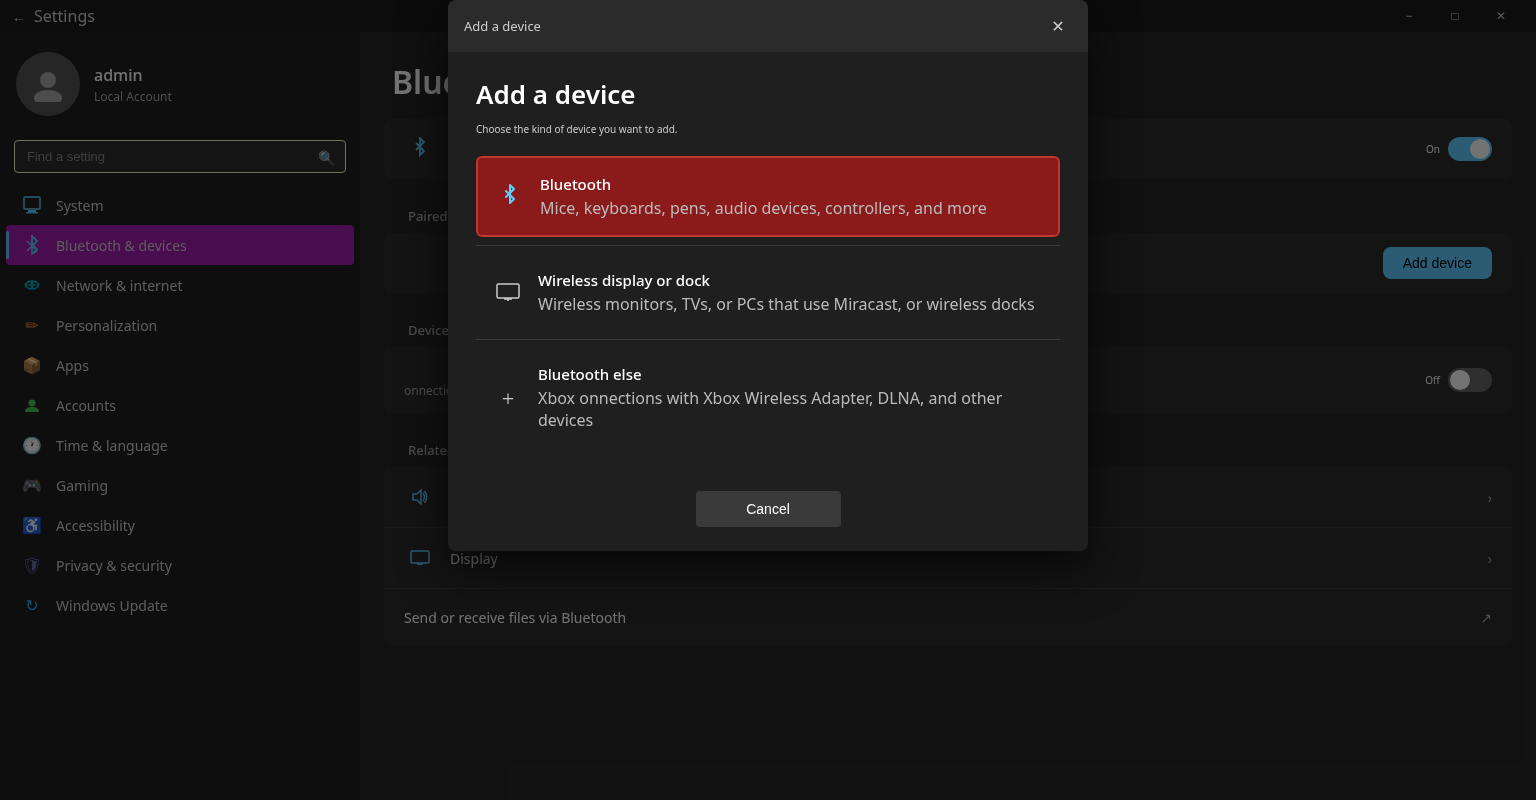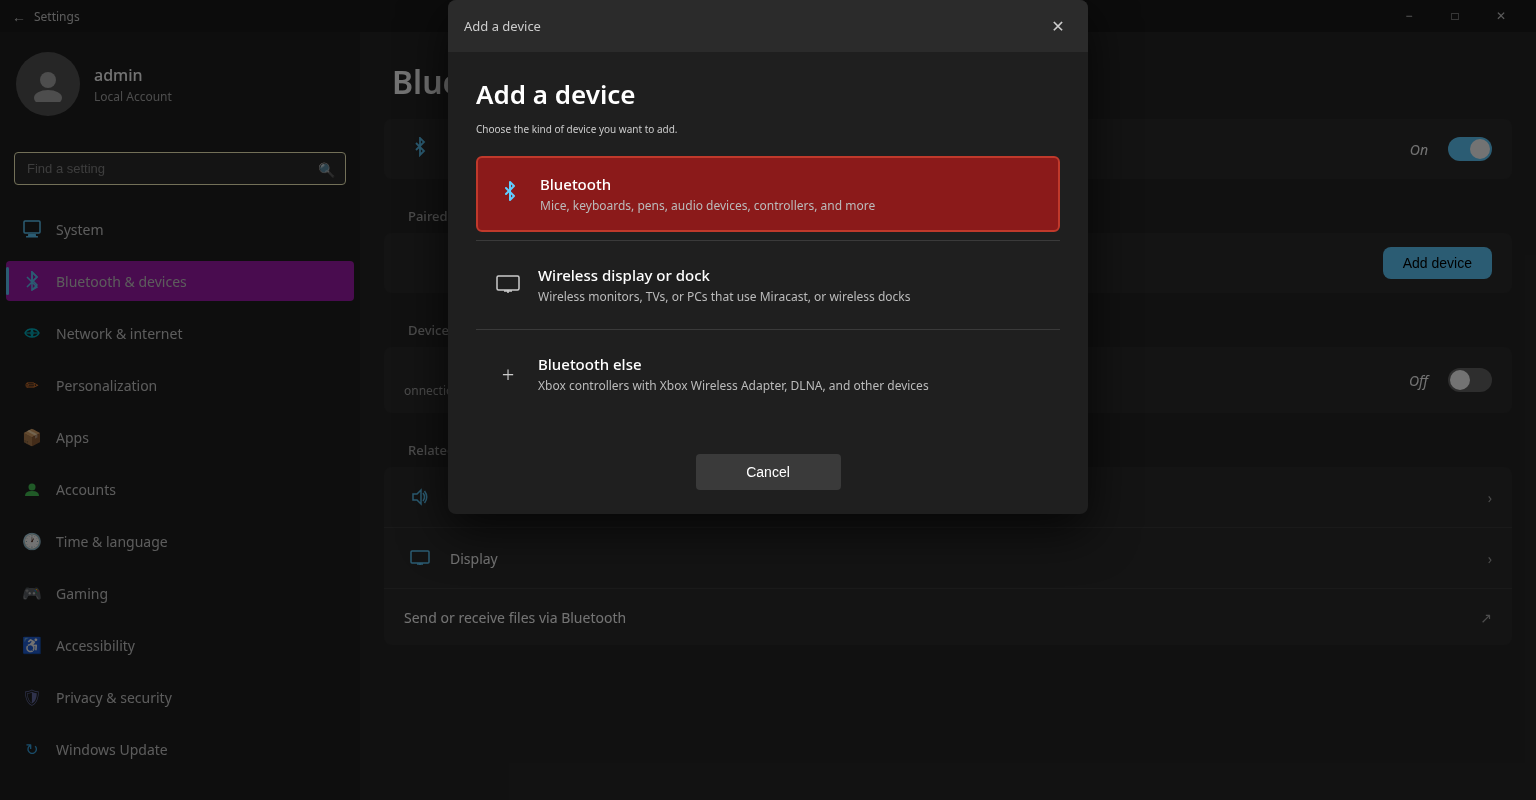--- a/index.html
+++ b/index.html
@@ -18,21 +18,21 @@
       position: absolute;
       top: 0; left: 0; right: 0;
       height: 32px;
       background: #1c1c1c;
       display: flex;
       align-items: center;
       padding: 0 12px;
       z-index: 10;
     }
     .titlebar-title {
-      font-size: 12px;
+      font-size: 16px;
       color: #ccc;
       margin-left: 8px;
     }
     .titlebar-controls {
       margin-left: auto;
       display: flex;
       gap: 0;
     }
     .titlebar-btn {
       width: 46px;
@@ -56,21 +56,20 @@
 
     
     .sidebar {
       width: 360px;
       min-width: 360px;
       background: #202020;
       display: flex;
       flex-direction: column;
       overflow-y: auto;
       padding-bottom: 16px;
-      gap: 12px;
     }
 
     .user-section {
       padding: 20px 16px 16px 16px;
       display: flex;
       align-items: center;
       gap: 14px;
       cursor: pointer;
     }
     .avatar {
@@ -230,24 +229,23 @@
       position: absolute;
       top: 2px;
       width: 20px;
       height: 20px;
       border-radius: 50%;
       background: #fff;
     }
     .toggle.on .toggle-knob { right: 2px; }
     .toggle.off .toggle-knob { left: 2px; }
     .toggle-label {
-      font-size: 14px;
+      font-size: 10px;
       color: #fff;
-      margin-right: 20px;
-      font-style: italic;
+      margin-right: 8px;
     }
 
     .add-device-btn {
       background: #60cdff;
       color: #000;
       border: none;
       border-radius: 8px;
       padding: 8px 20px;
       font-size: 14px;
       font-weight: 500;
@@ -357,21 +355,21 @@
       justify-content: center;
       font-size: 20px;
       flex-shrink: 0;
     }
     .device-option-text .option-title {
       font-size: 15px;
       font-weight: 500;
       color: #fff;
     }
     .device-option-text .option-desc {
-      font-size: 12px;
+      font-size: 16px;
       color: #bbb;
       margin-top: 3px;
     }
 
     .dialog-divider {
       height: 1px;
       background: #3a3a3a;
       margin: 8px 0;
     }
 
@@ -635,21 +633,21 @@
           <div class="option-desc">Wireless monitors, TVs, or PCs that use Miracast, or wireless docks</div>
         </div>
       </div>
 
       <div class="dialog-divider"></div>
 
       <div class="device-option">
         <div class="device-option-icon" style="font-size:22px;color:#ccc;font-weight:300;">+</div>
         <div class="device-option-text">
           <div class="option-title">Bluetooth else</div>
-          <div class="option-desc">Xbox controllers with Xbox Wireless Adapter, DLNA, and other devices</div>
+          <div class="option-desc">Xbox onnections with Xbox Wireless Adapter, DLNA, and other devices</div>
         </div>
       </div>
 
     </div>
 
     <div class="dialog-footer">
       <button class="cancel-btn">Cancel</button>
     </div>
 
   </div>

